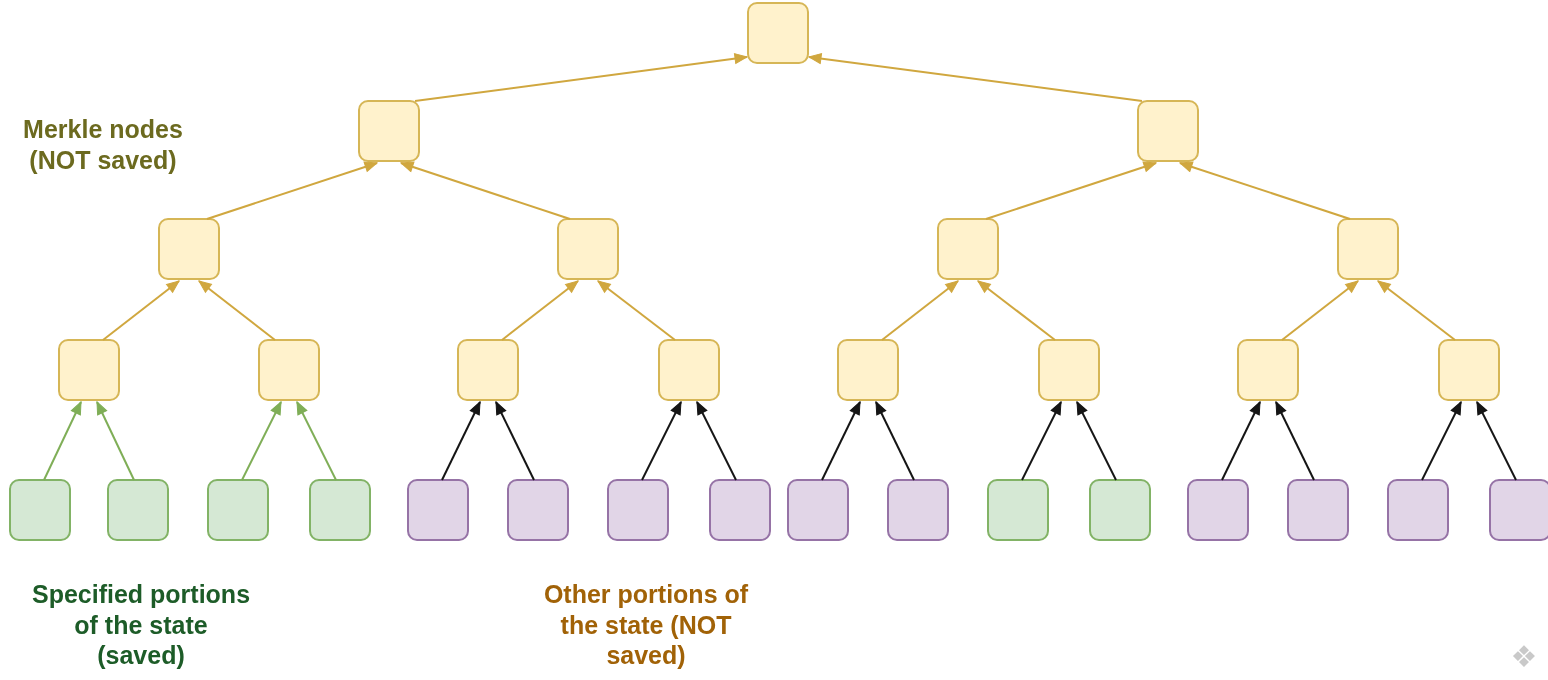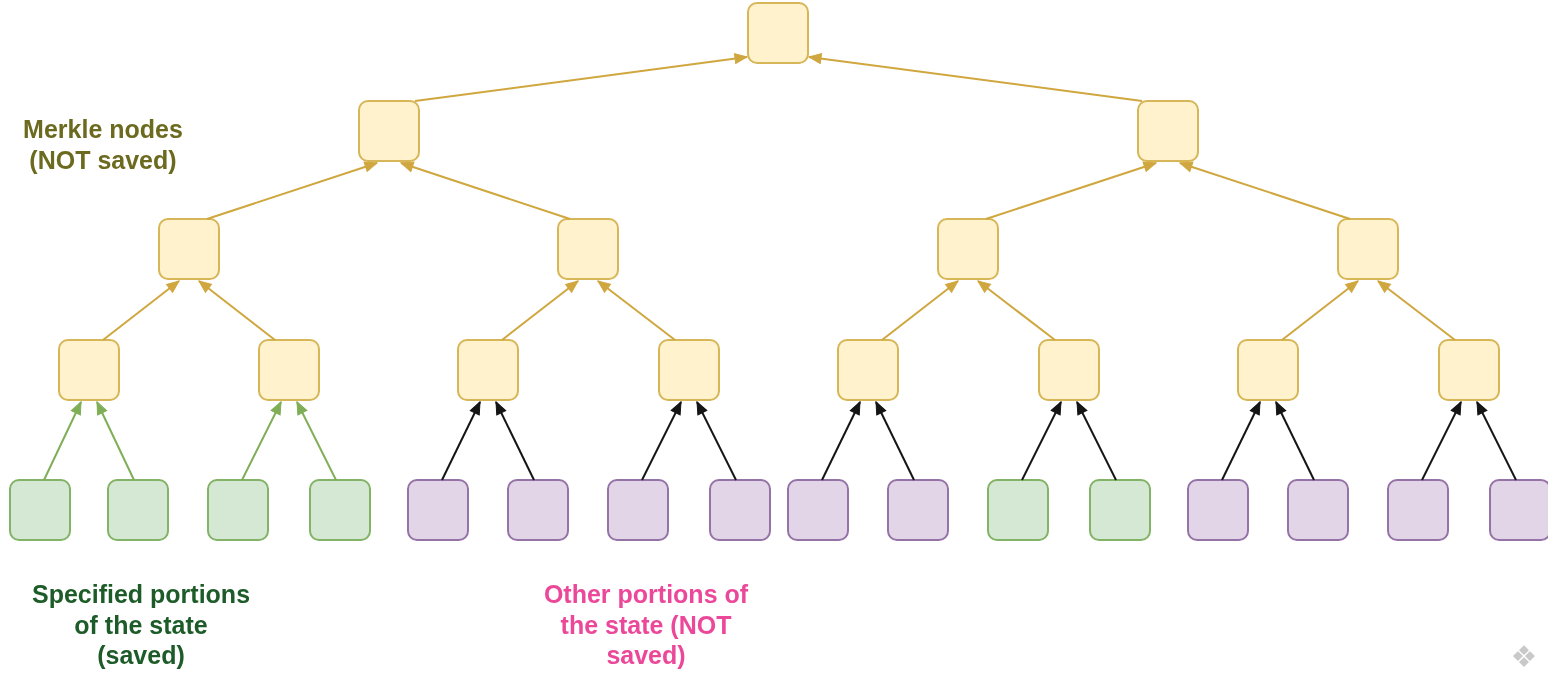--- a/index.html
+++ b/index.html
@@ -100,20 +100,20 @@
       <line x1="1142" y1="101" x2="809" y2="57" stroke="#d0a73f" stroke-width="2" marker-end="url(#arrow-gold)"></line>
     </svg>
 
   <div class="dlabel lbl-saved" style="color: rgb(29, 92, 40);">Specified portions
 of the state
 (saved)</div>
 
   <div class="dlabel lbl-merkle" style="color: rgb(108, 106, 31);">Merkle nodes
 (NOT saved)</div>
 
-  <div class="dlabel lbl-other" style="color: #ec4899;">Other portions of
+  <div class="dlabel lbl-other" style="color: #a16207;">Other portions of
 the state (NOT
 saved)</div>
 
   <div class="watermark" style="color: rgb(201, 201, 201);">
     <span class="wm-icon">❖</span>
   </div>
 </div>
 
 </body></html>

